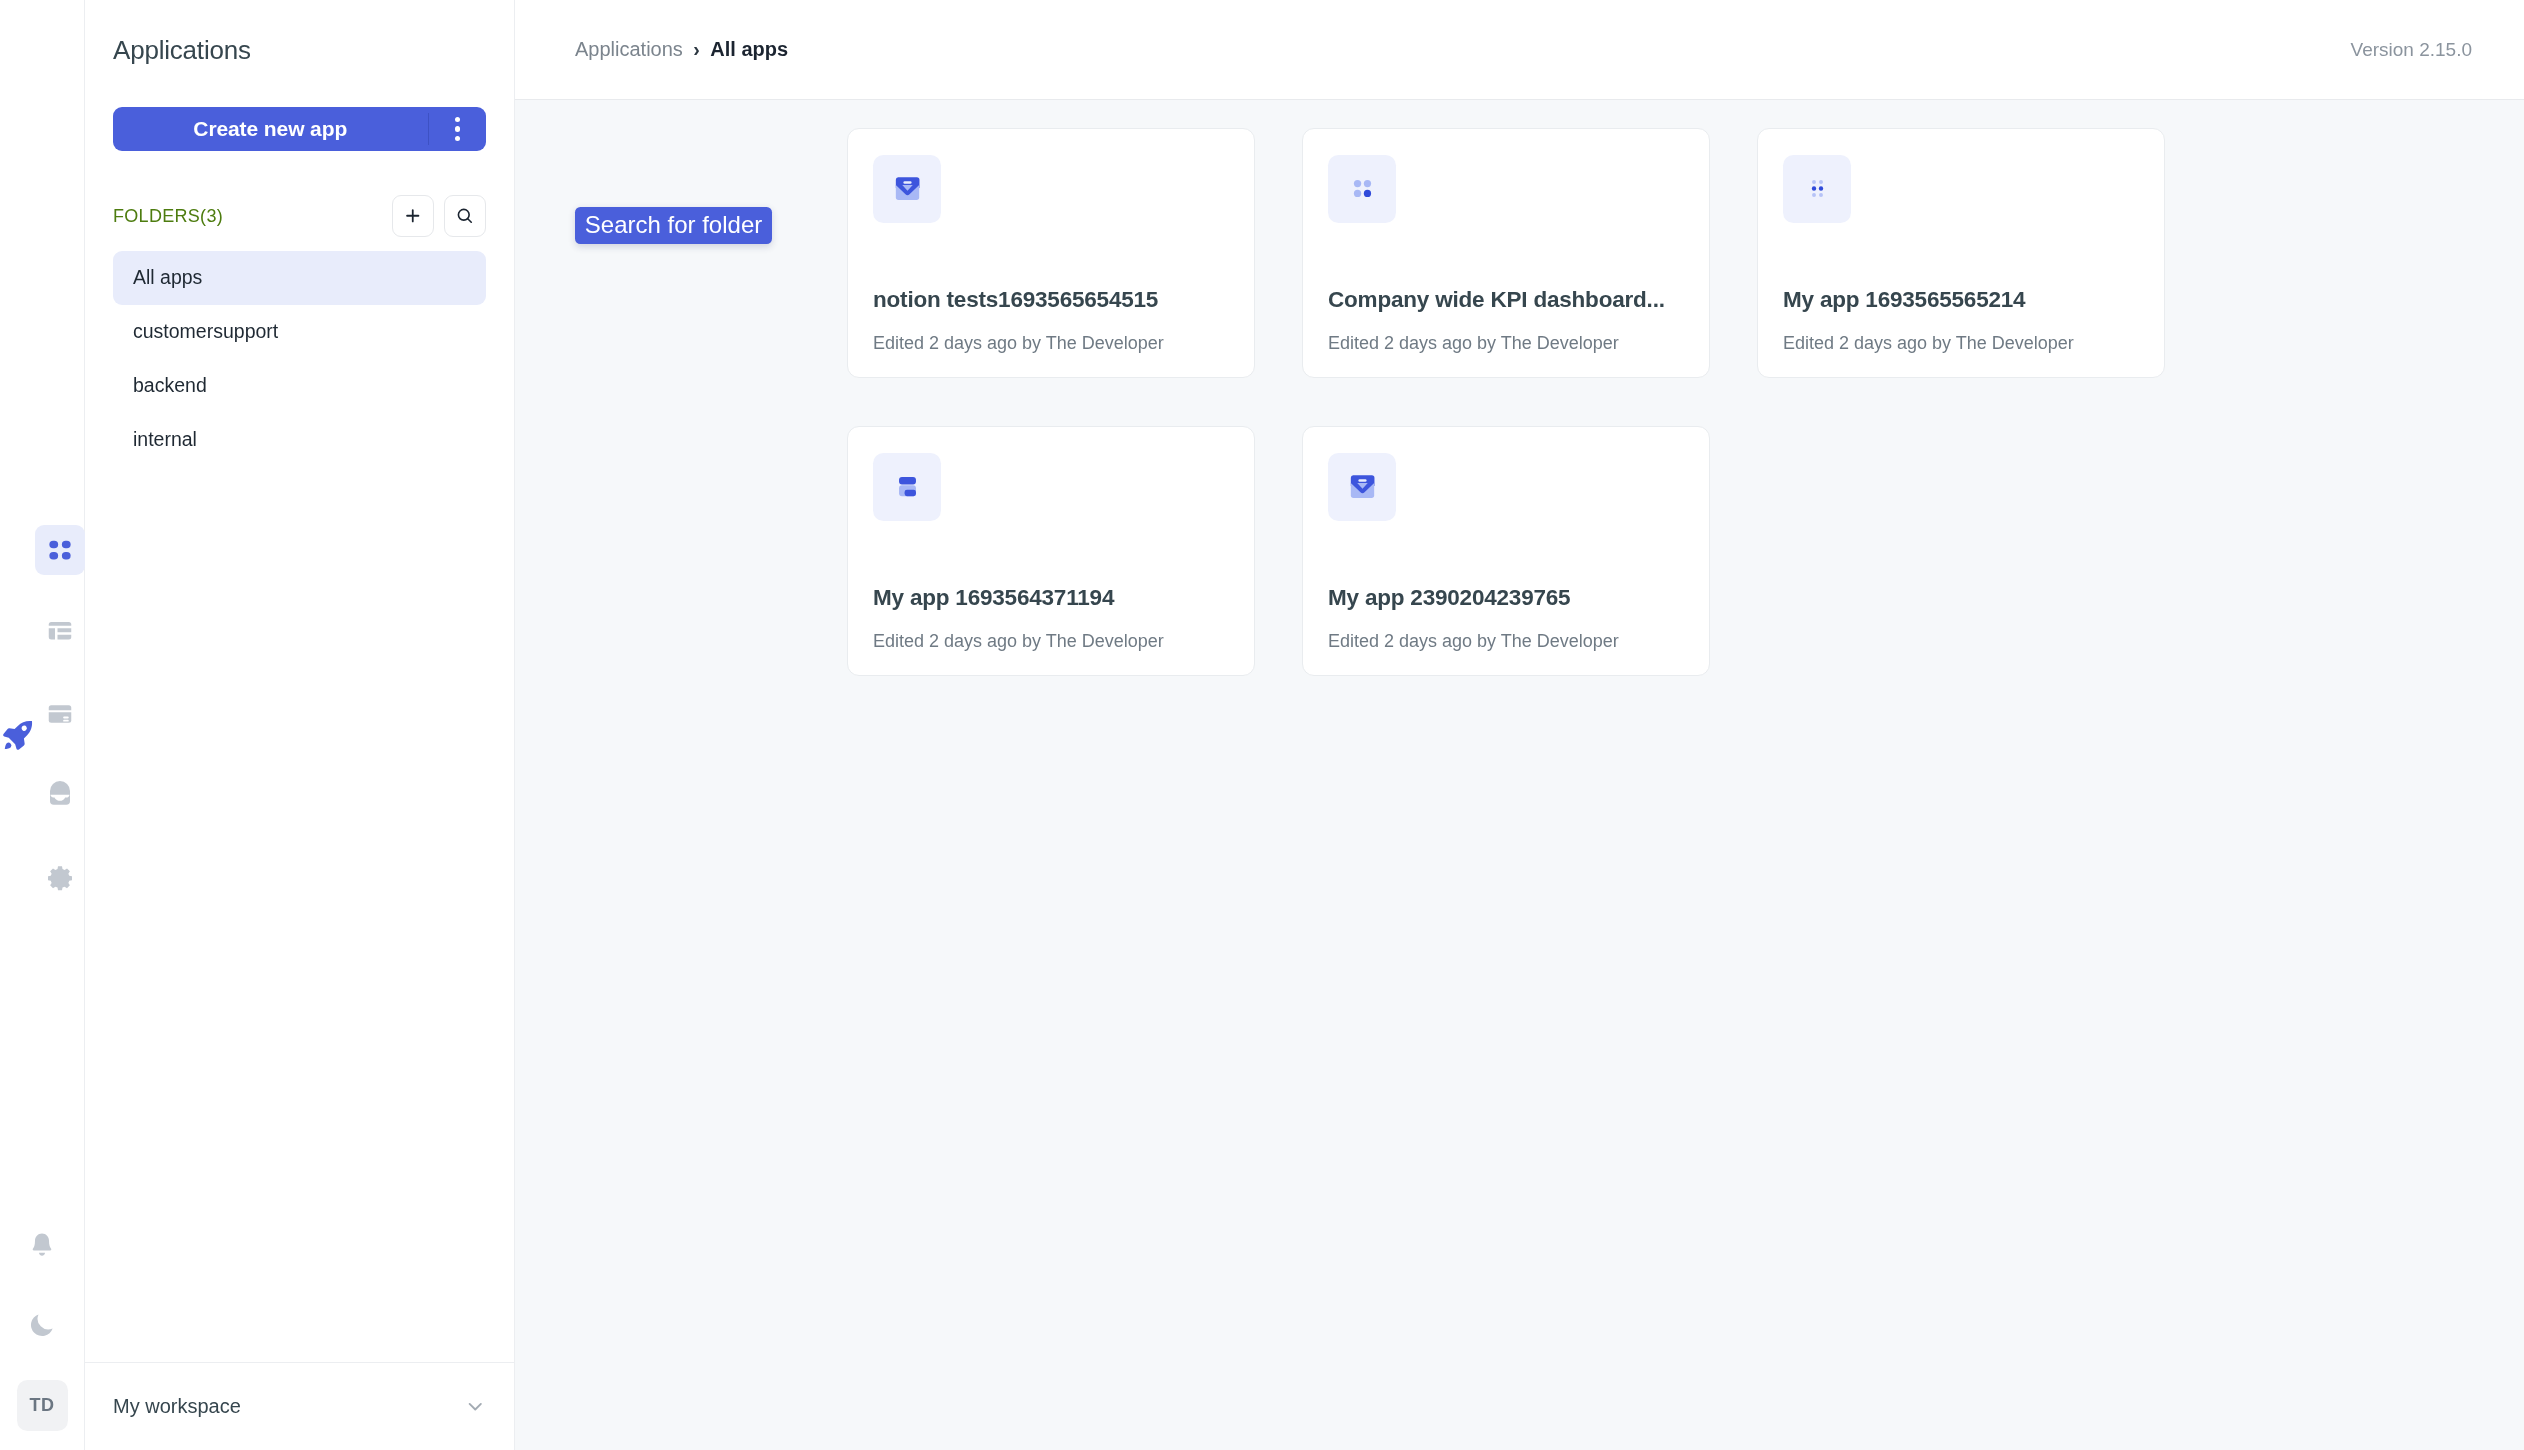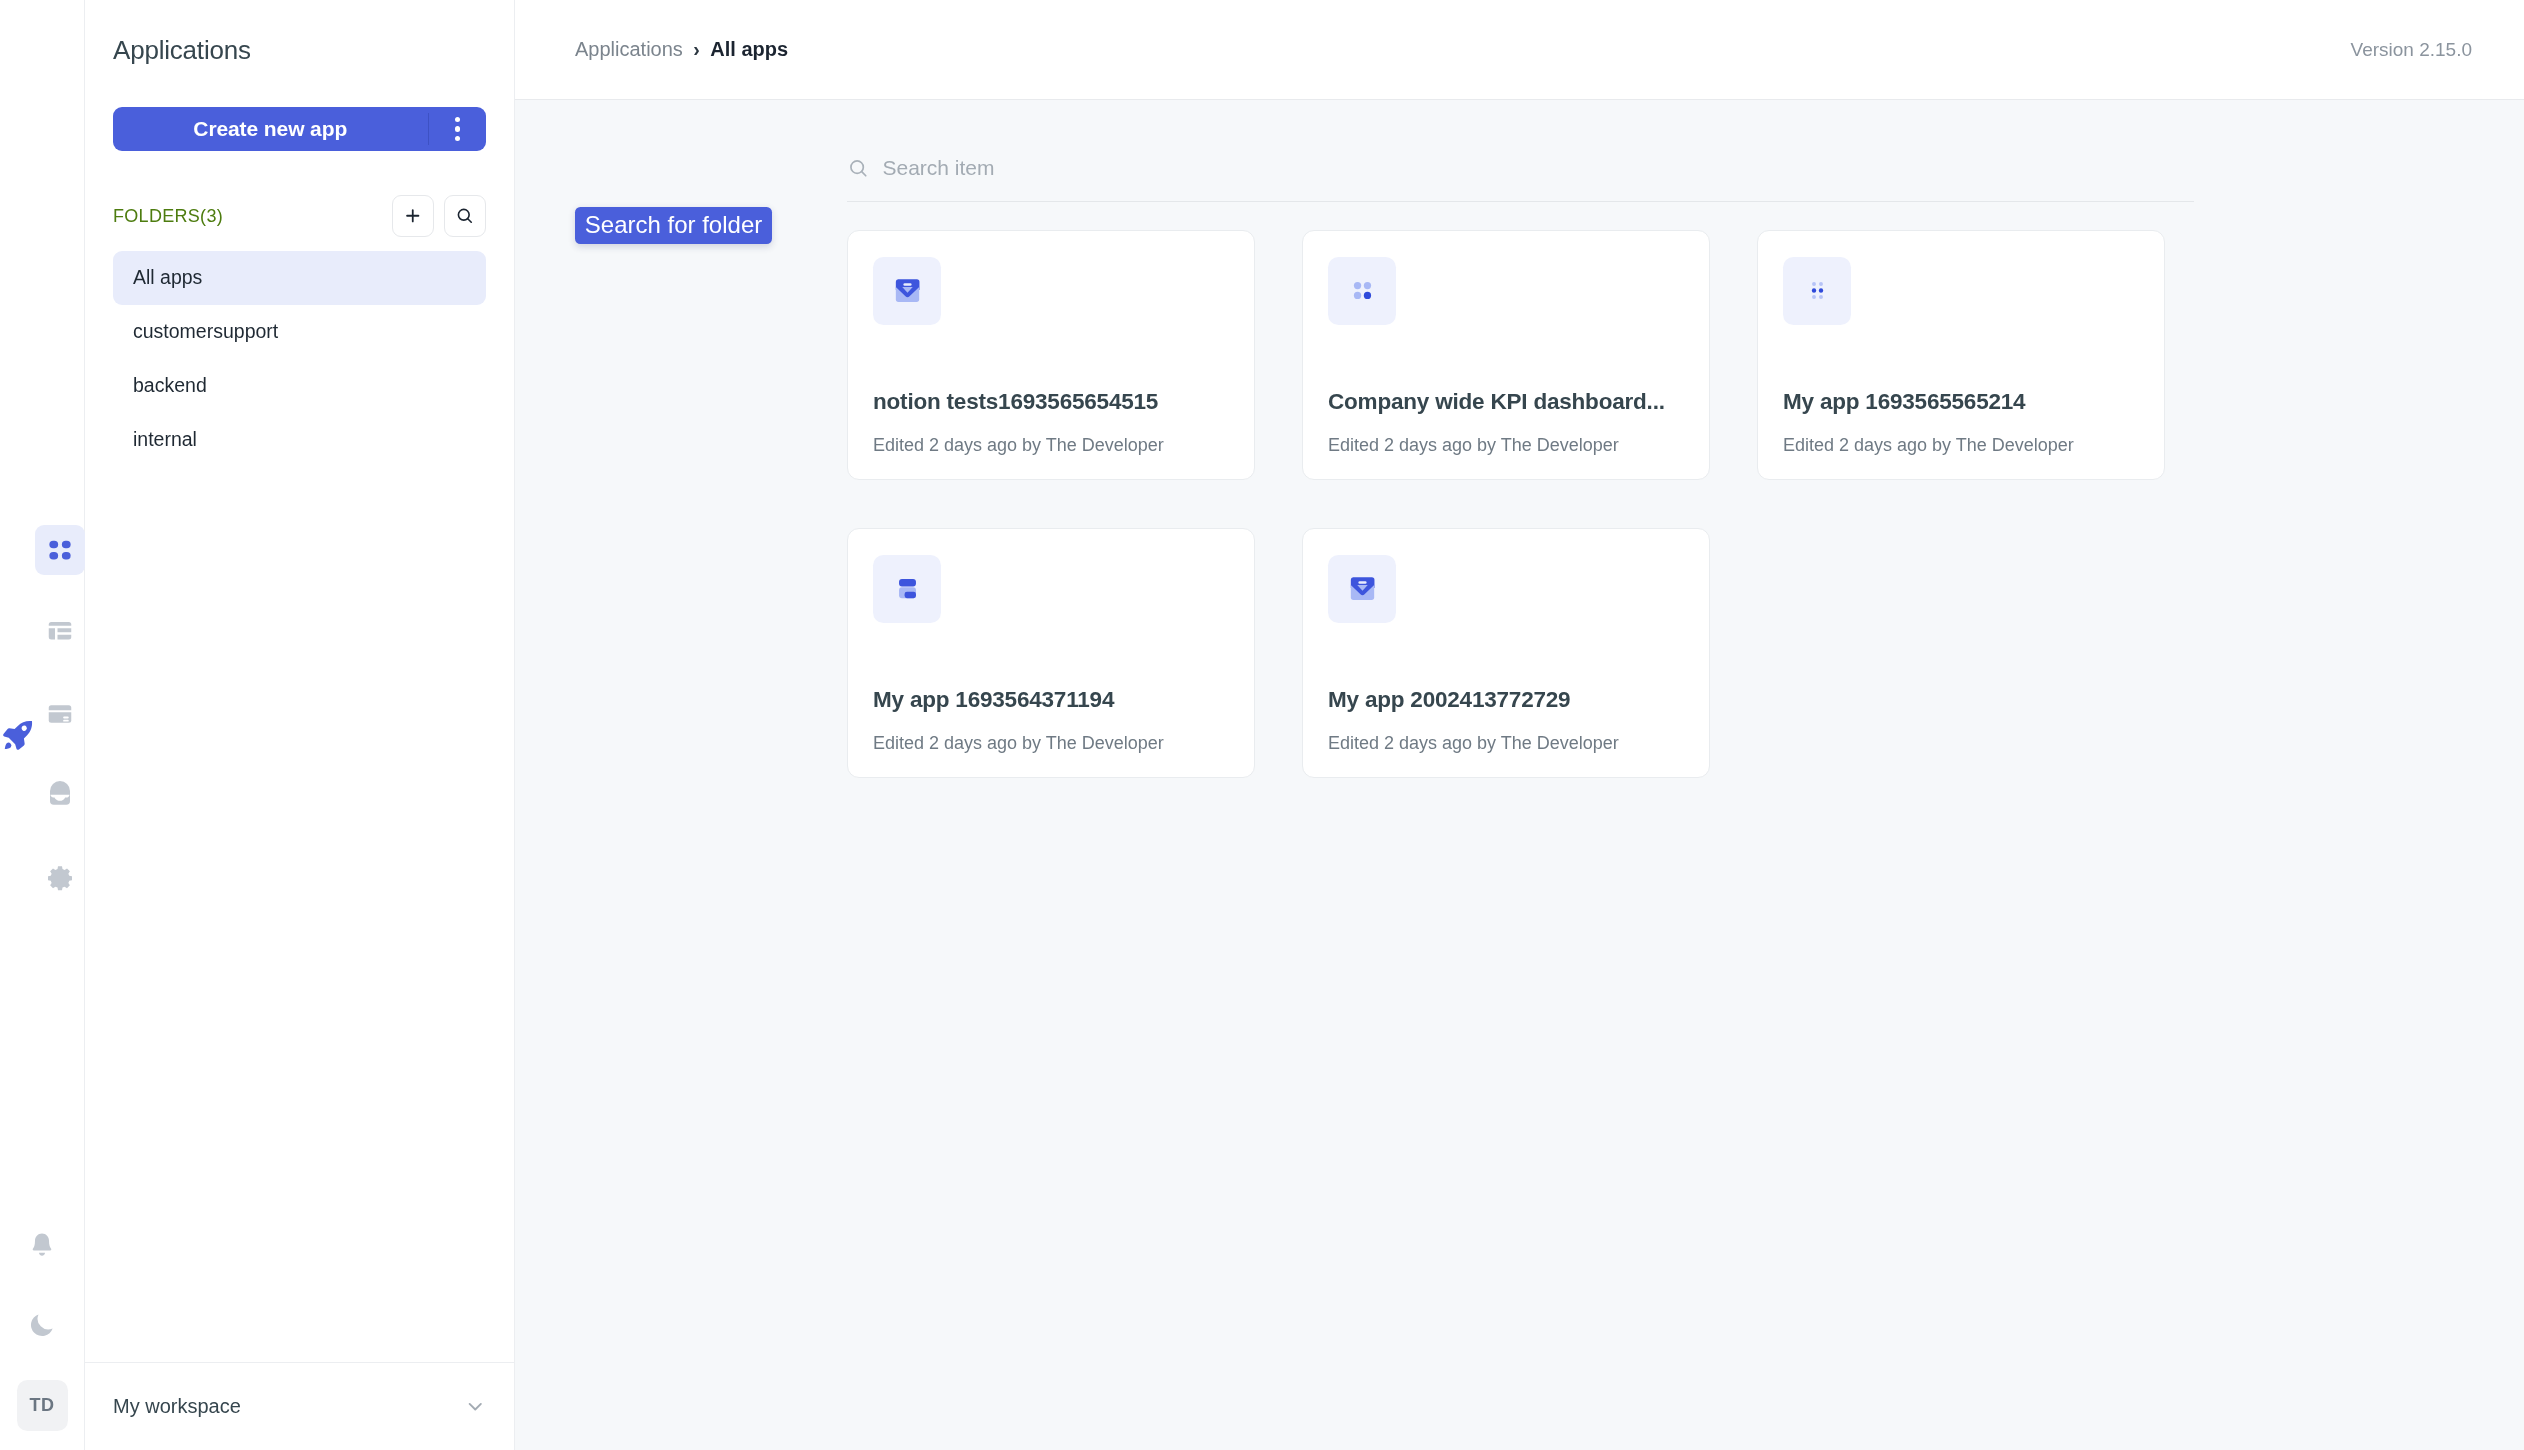--- a/index.html
+++ b/index.html
@@ -408,31 +408,20 @@
       <div class="breadcrumb">
         <span class="crumb-link">Applications</span>
         <span class="crumb-sep">›</span>
         <span class="crumb-current">All apps</span>
       </div>
       <div class="version">Version 2.15.0</div>
     </div>
 
     <div class="content">
 
-      <div class="search-wrap">
-        <div class="search-row">
-          <span>
-            <svg width="22.5" height="22.5" viewBox="0 0 24 24" fill="none" stroke="#a9b1b9" stroke-width="1.8" stroke-linecap="round">
-              <circle cx="10.8" cy="10.8" r="6.6"></circle>
-              <path d="M15.7 15.7 20 20"></path>
-            </svg>
-          </span>
-          <input class="search-input" type="text" placeholder="Search item" style="">
-        </div>
-      </div>
 
       <div class="cards-grid">
 
         <div class="card">
           <div class="card-icon">
             <span>
               <svg width="35" height="35" viewBox="0 0 24 24">
                 <path d="M5.6 4.2h12.8a1.8 1.8 0 0 1 1.8 1.8v5.6H4V6a1.8 1.8 0 0 1 1.6-1.8z" fill="#3d55dd"></path>
                 <path d="M4 9.6h16V18a1.8 1.8 0 0 1-1.8 1.8H5.8A1.8 1.8 0 0 1 4 18V9.6z" fill="#a8b8f5"></path>
                 <path d="M4 9.6h4.4l3.6 4 3.6-4H20l-6.6 6.3a2 2 0 0 1-2.8 0L4 9.6z" fill="#3d55dd"></path>
@@ -494,21 +483,21 @@
           <div class="card-icon">
             <span>
               <svg width="35" height="35" viewBox="0 0 24 24">
                 <path d="M5.6 4.2h12.8a1.8 1.8 0 0 1 1.8 1.8v5.6H4V6a1.8 1.8 0 0 1 1.6-1.8z" fill="#3d55dd"></path>
                 <path d="M4 9.6h16V18a1.8 1.8 0 0 1-1.8 1.8H5.8A1.8 1.8 0 0 1 4 18V9.6z" fill="#a8b8f5"></path>
                 <path d="M4 9.6h4.4l3.6 4 3.6-4H20l-6.6 6.3a2 2 0 0 1-2.8 0L4 9.6z" fill="#3d55dd"></path>
                 <rect x="9.2" y="7.1" width="5.6" height="1.7" rx=".85" fill="#e9edfd"></rect>
               </svg>
             </span>
           </div>
-          <div class="card-title">My app 2002413772729</div>
+          <div class="card-title">My app 2390204239765</div>
           <div class="card-sub">Edited 2 days ago by The Developer</div>
         </div>
 
       </div>
     </div>
   </div>
 </div>
 
 
 </body></html>

